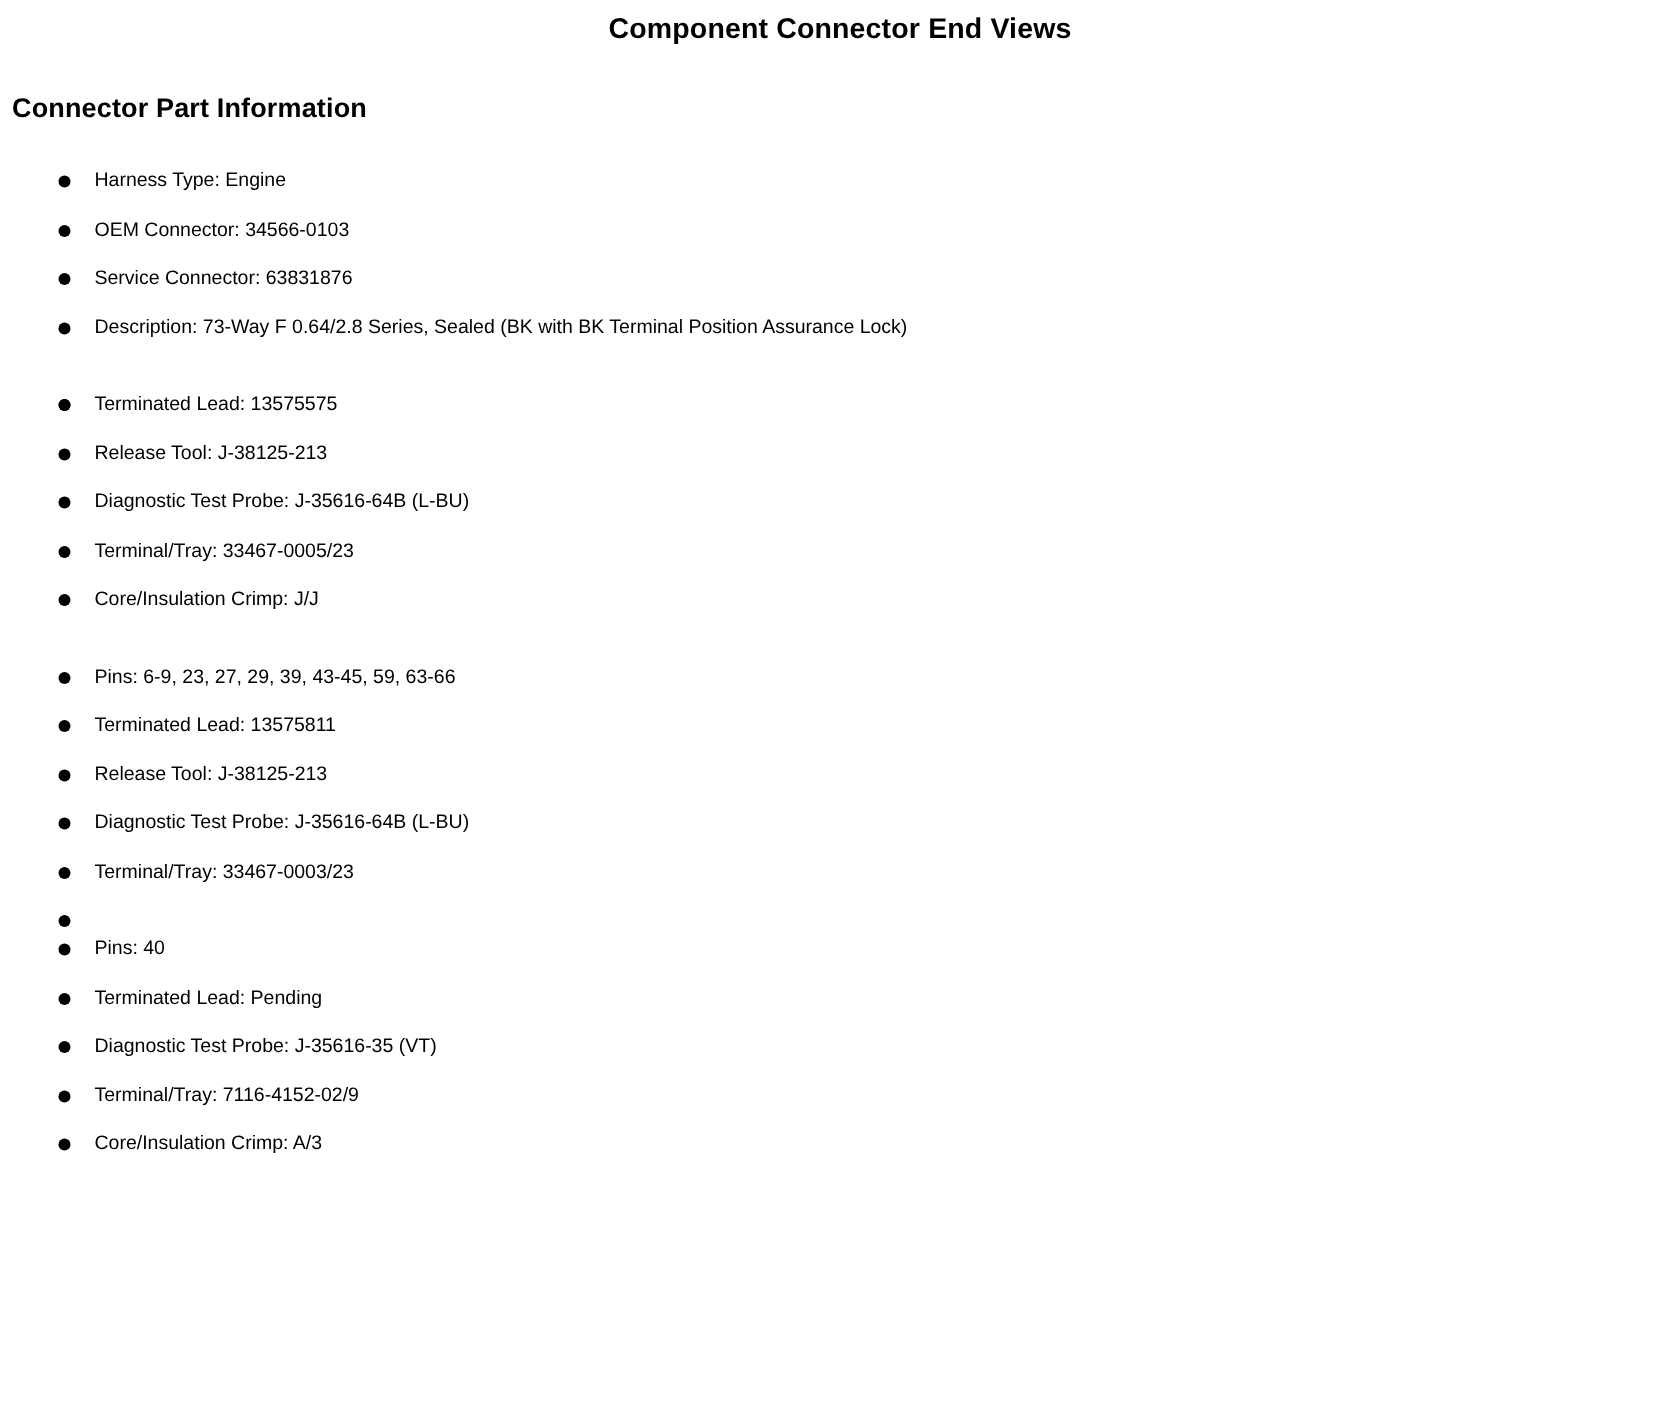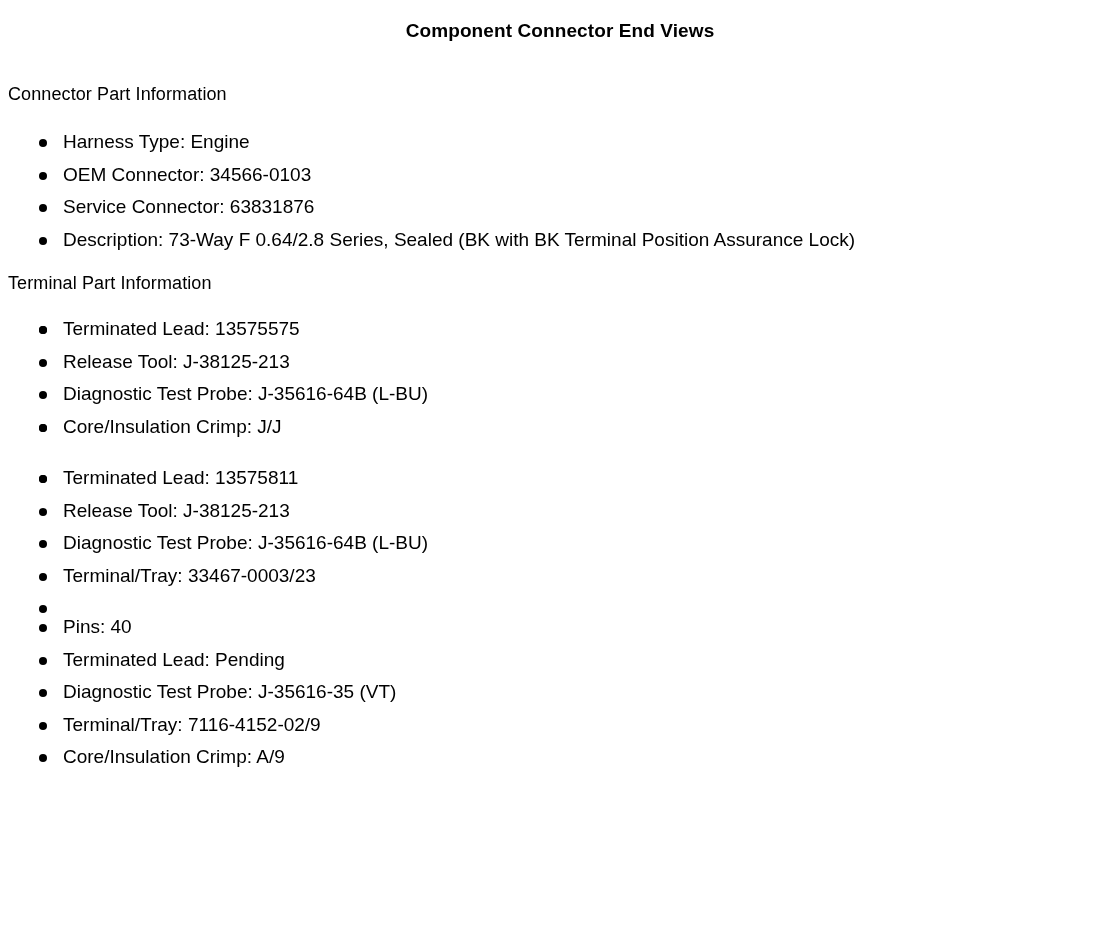--- a/index.html
+++ b/index.html
@@ -18,27 +18,27 @@
     position: relative;
     width: 1120px;
     height: 938px;
     box-sizing: border-box;
     padding: 0 8px;
   }
   .doc-title {
     text-align: center;
     font-size: 19px;
     font-weight: bold;
-    margin: 15px;
+    margin: 4px;
     padding-top: 5px;
     letter-spacing: 0.1px;
   }
   .section-heading {
     font-size: 18px;
-    font-weight: normal;
+    font-weight: bold;
     margin: 0;
     padding-top: 27px;
     padding-bottom: 0;
     letter-spacing: 0.1px;
   }
   .section-heading.second {
     padding-top: 17px;
   }
   ul.bullets {
     list-style: none;
@@ -46,21 +46,21 @@
     padding: 0;
   }
   ul.bullets.first-list {
     padding-top: 21px;
   }
   ul.bullets.group {
     padding-top: 19px;
   }
   ul.bullets li {
     position: relative;
-    font-size: 19px;
+    font-size: 13px;
     line-height: 32.5px;
     padding-left: 55px;
     white-space: nowrap;
   }
   ul.bullets li .bullet-dot {
     position: absolute;
     left: 31px;
     top: 13px;
     width: 8px;
     height: 8px;
@@ -80,45 +80,44 @@
 
   <h2 class="section-heading">Connector Part Information</h2>
 
   <ul class="bullets first-list">
     <li><span class="bullet-dot"></span><span>Harness Type: Engine</span></li>
     <li><span class="bullet-dot"></span><span>OEM Connector: 34566-0103</span></li>
     <li><span class="bullet-dot"></span><span>Service Connector: 63831876</span></li>
     <li><span class="bullet-dot"></span><span>Description: 73-Way F 0.64/2.8 Series, Sealed (BK with BK Terminal Position Assurance Lock)</span></li>
   </ul>
 
-  <h2 class="section-heading second">Terminal Part Information</h2>
 
   <div class="group-wrap">
 
     <ul class="bullets group">
       <li><span class="bullet-dot"></span></li>
       <li><span class="bullet-dot"></span><span>Terminated Lead: 13575575</span></li>
       <li><span class="bullet-dot"></span><span>Release Tool: J-38125-213</span></li>
       <li><span class="bullet-dot"></span><span>Diagnostic Test Probe: J-35616-64B (L-BU)</span></li>
-      <li><span class="bullet-dot"></span></li>
+      <li><span class="bullet-dot"></span><span>Terminal/Tray: 33467-0005/23</span></li>
       <li><span class="bullet-dot"></span><span>Core/Insulation Crimp: J/J</span></li>
     </ul>
 
     <ul class="bullets group">
-      <li><span class="bullet-dot"></span></li>
+      <li><span class="bullet-dot"></span><span>Pins: 6-9, 23, 27, 29, 39, 43-45, 59, 63-66</span></li>
       <li><span class="bullet-dot"></span><span>Terminated Lead: 13575811</span></li>
       <li><span class="bullet-dot"></span><span>Release Tool: J-38125-213</span></li>
       <li><span class="bullet-dot"></span><span>Diagnostic Test Probe: J-35616-64B (L-BU)</span></li>
       <li><span class="bullet-dot"></span><span>Terminal/Tray: 33467-0003/23</span></li>
       <li><span class="bullet-dot"></span></li>
     </ul>
 
     <ul class="bullets group">
       <li><span class="bullet-dot"></span><span>Pins: 40</span></li>
       <li><span class="bullet-dot"></span><span>Terminated Lead: Pending</span></li>
       <li><span class="bullet-dot"></span><span>Diagnostic Test Probe: J-35616-35 (VT)</span></li>
       <li><span class="bullet-dot"></span><span>Terminal/Tray: 7116-4152-02/9</span></li>
-      <li><span class="bullet-dot"></span><span>Core/Insulation Crimp: A/9</span></li>
+      <li><span class="bullet-dot"></span><span>Core/Insulation Crimp: A/3</span></li>
     </ul>
 
   </div>
 
 </div>
 
 </body></html>

